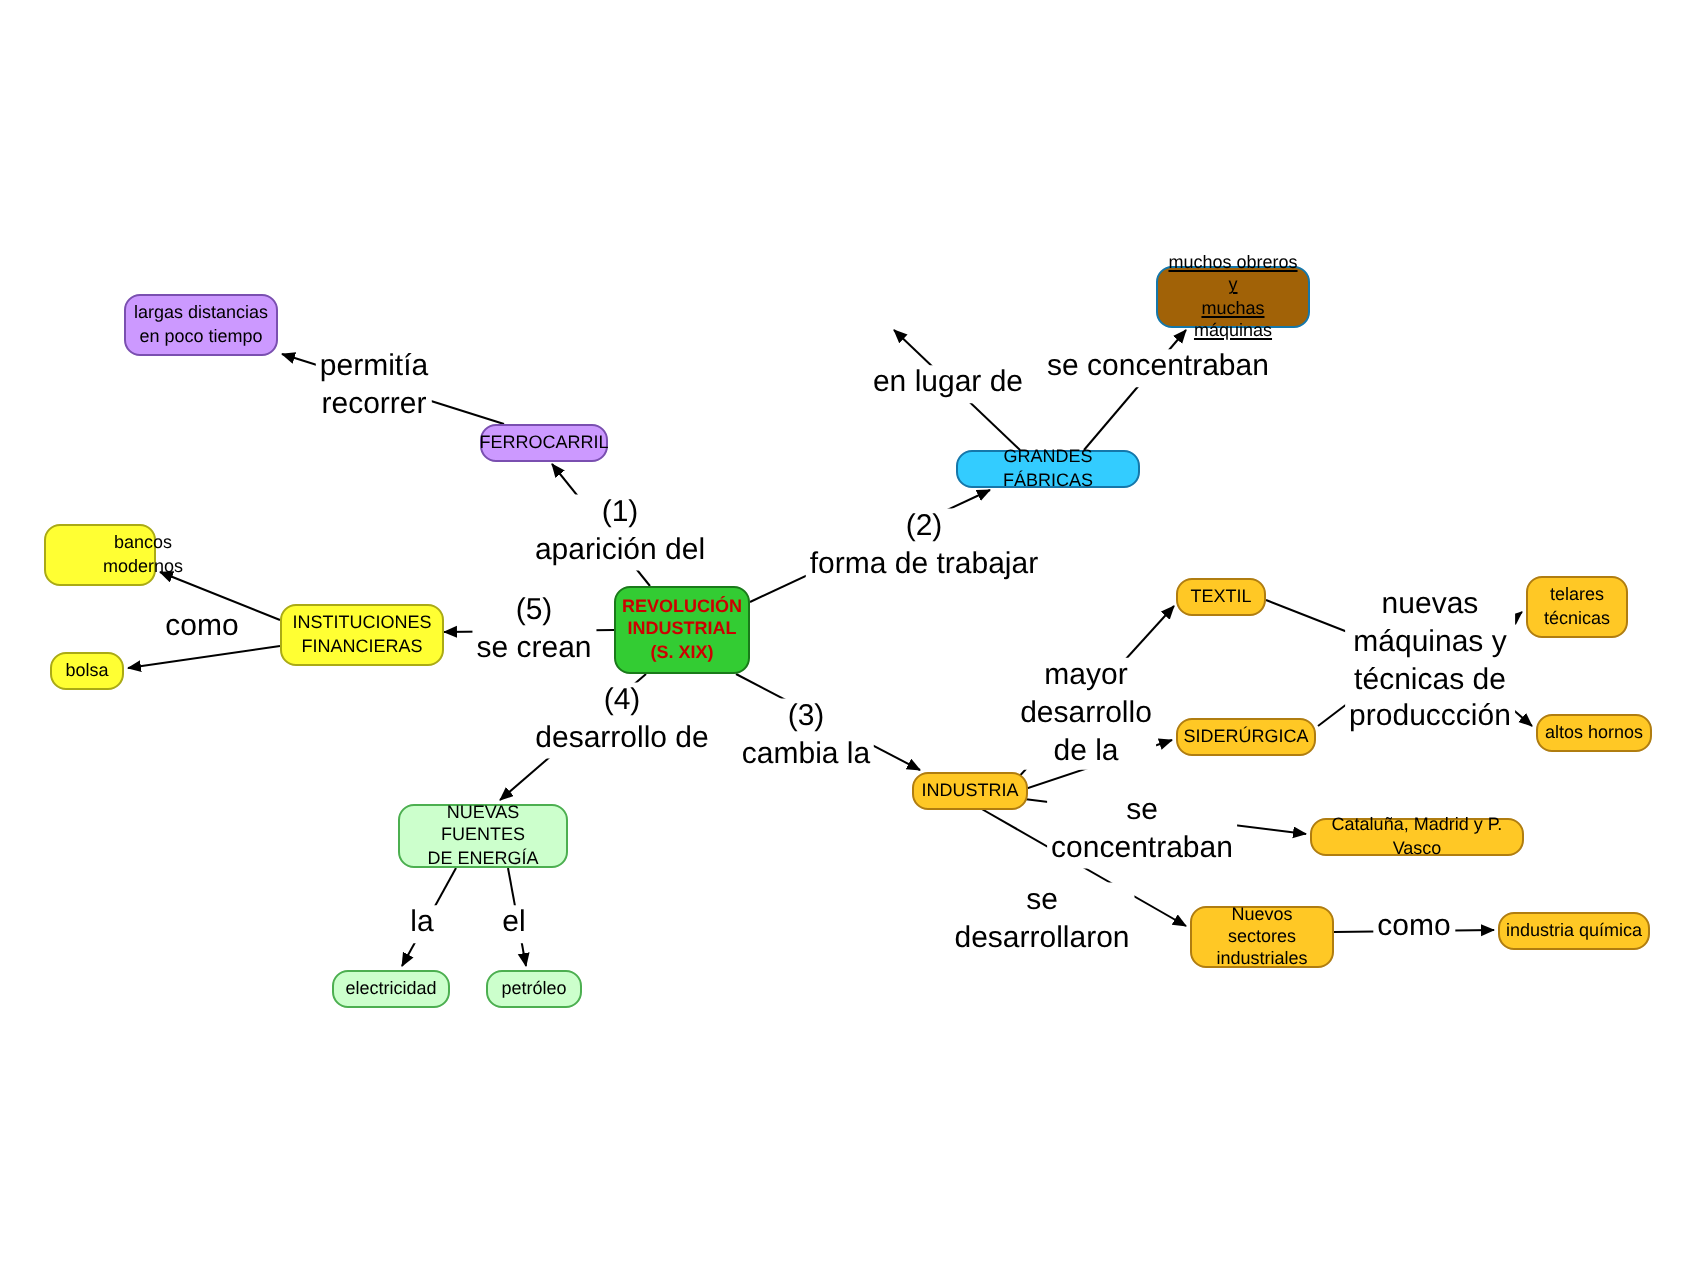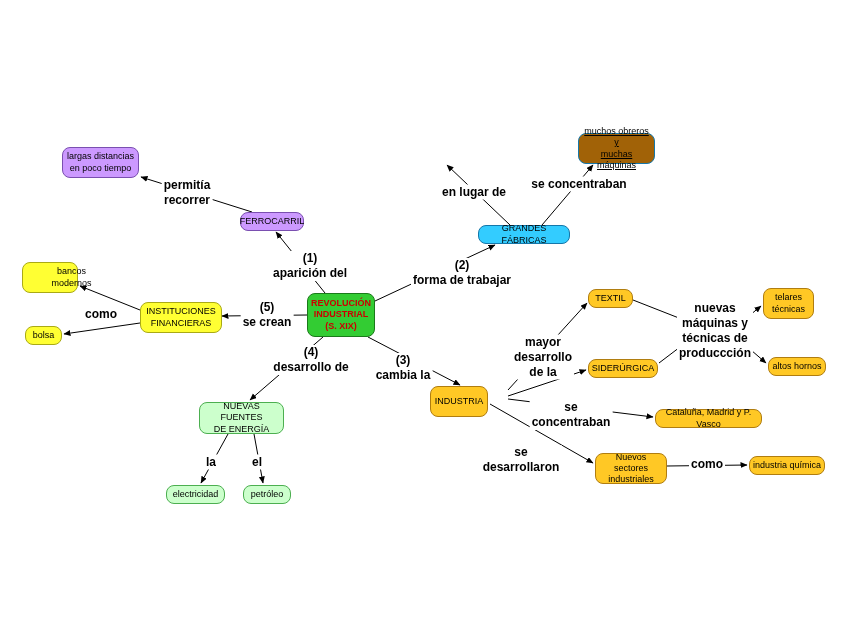--- a/index.html
+++ b/index.html
@@ -25,25 +25,24 @@
     padding:1px 2px;
     cursor:pointer;
   }
   .node.bold{font-weight:bold;}
   .edge-label{
     position:absolute;
     z-index:2;
     transform:translate(-50%,-50%);
     background:#ffffff;
     text-align:center;
-    font-size:12px;line-height:1.25;
+    font-size:15px;line-height:1.25;
     white-space:pre-line;
     padding:0 2px;
     color:#000;
-    font-weight:bold;
   }
 </style>
 </head>
 <body>
 
 <div class="canvas">
 
   <svg class="edges" width="848" height="638" viewBox="0 0 848 638">
     <defs>
       <marker id="arrow" markerWidth="8" markerHeight="8" refX="6.5" refY="3" orient="auto" markerUnits="userSpaceOnUse">
@@ -121,21 +120,21 @@
 FINANCIERAS</div>
   <div class="node" style="left: 22px; top: 262px; width: 56px; height: 31px; background: rgb(255, 255, 51); border-color: rgb(170, 170, 21); color: rgb(0, 0, 0); padding-left: 45px;">bancos
 modernos</div>
   <div class="node" style="left: 25px; top: 326px; width: 37px; height: 19px; background: rgb(255, 255, 51); border-color: rgb(170, 170, 21); color: rgb(0, 0, 0);">bolsa</div>
 
   <div class="node" style="left: 199px; top: 402px; width: 85px; height: 32px; background: rgb(204, 255, 204); border-color: rgb(76, 175, 80); color: rgb(0, 0, 0);">NUEVAS FUENTES
 DE ENERGÍA</div>
   <div class="node" style="left: 166px; top: 485px; width: 59px; height: 19px; background: rgb(204, 255, 204); border-color: rgb(76, 175, 80); color: rgb(0, 0, 0);">electricidad</div>
   <div class="node" style="left: 243px; top: 485px; width: 48px; height: 19px; background: rgb(204, 255, 204); border-color: rgb(76, 175, 80); color: rgb(0, 0, 0);">petróleo</div>
 
-  <div class="node" style="left: 430px; top: 386px; width: 58px; height: 31px; background: rgb(255, 200, 37); border-color: rgb(176, 125, 16); color: rgb(0, 0, 0);">INDUSTRIA</div>
+  <div class="node" style="left: 456px; top: 386px; width: 58px; height: 19px; background: rgb(255, 200, 37); border-color: rgb(176, 125, 16); color: rgb(0, 0, 0);">INDUSTRIA</div>
   <div class="node" style="left: 588px; top: 289px; width: 45px; height: 19px; background: rgb(255, 200, 37); border-color: rgb(176, 125, 16); color: rgb(0, 0, 0);">TEXTIL</div>
   <div class="node" style="left: 588px; top: 359px; width: 70px; height: 19px; background: rgb(255, 200, 37); border-color: rgb(176, 125, 16); color: rgb(0, 0, 0);">SIDERÚRGICA</div>
   <div class="node" style="left: 763px; top: 288px; width: 51px; height: 31px; background: rgb(255, 200, 37); border-color: rgb(176, 125, 16); color: rgb(0, 0, 0);">telares
 técnicas</div>
   <div class="node" style="left: 768px; top: 357px; width: 58px; height: 19px; background: rgb(255, 200, 37); border-color: rgb(176, 125, 16); color: rgb(0, 0, 0);">altos hornos</div>
   <div class="node" style="left: 655px; top: 409px; width: 107px; height: 19px; background: rgb(255, 200, 37); border-color: rgb(176, 125, 16); color: rgb(0, 0, 0);">Cataluña, Madrid y P. Vasco</div>
   <div class="node" style="left: 595px; top: 453px; width: 72px; height: 31px; background: rgb(255, 200, 37); border-color: rgb(176, 125, 16); color: rgb(0, 0, 0);">Nuevos sectores
 industriales</div>
   <div class="node" style="left: 749px; top: 456px; width: 76px; height: 19px; background: rgb(255, 200, 37); border-color: rgb(176, 125, 16); color: rgb(0, 0, 0);">industria química</div>
 

